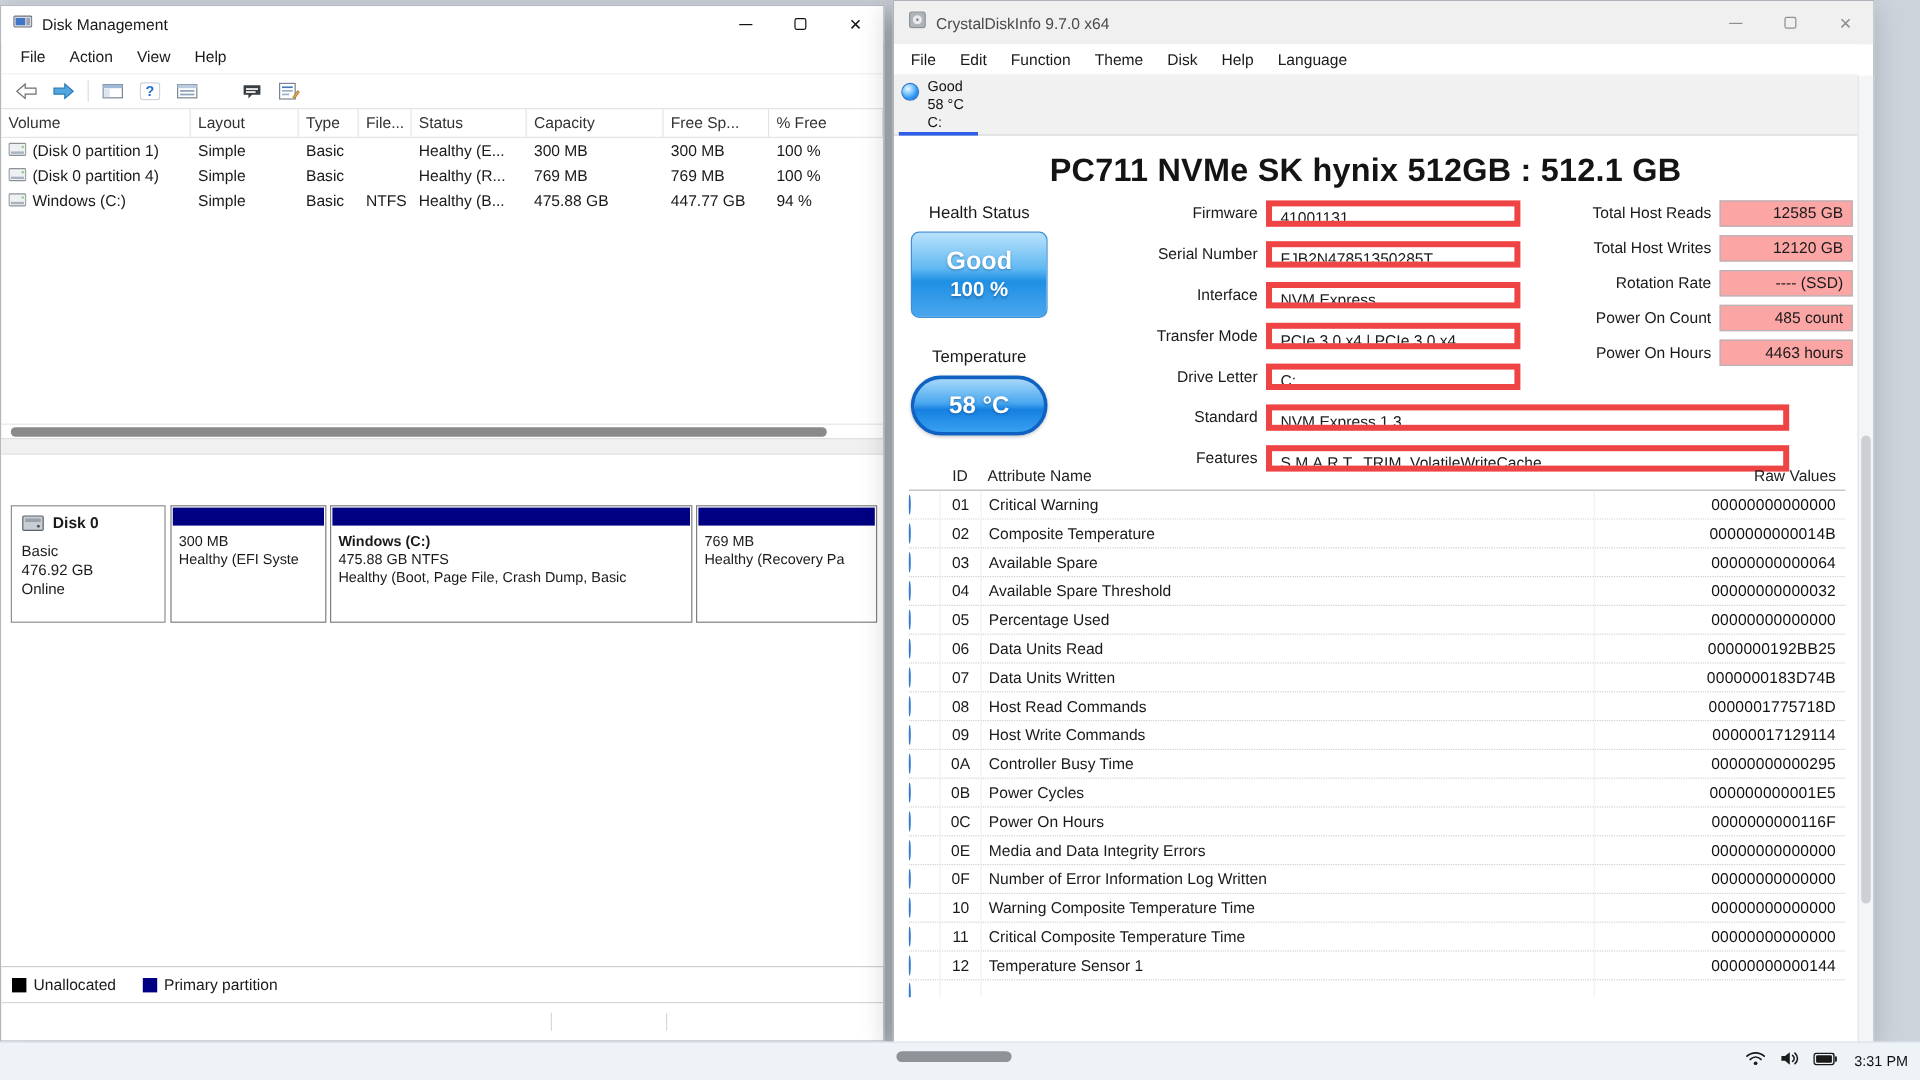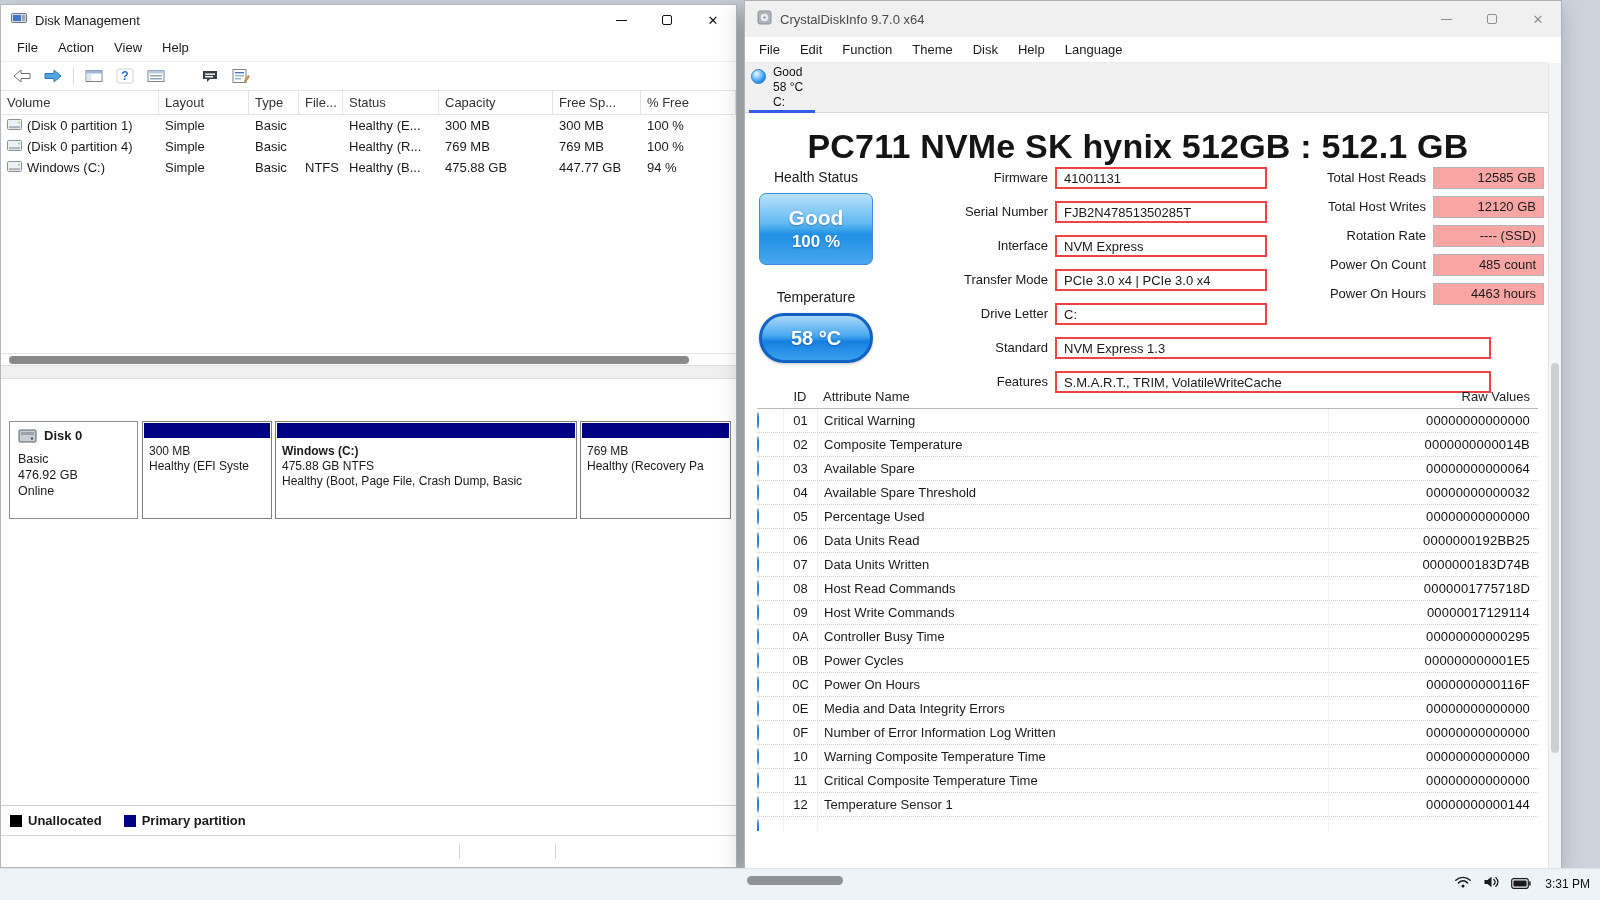--- a/index.html
+++ b/index.html
@@ -37,55 +37,55 @@
   .dm-graph { position:absolute; top:374px; left:0; right:0; height:426px; background:#fff; }
   .disk0-box { position:absolute; left:8px; top:42px; width:129px; height:98px; border:1px solid #8f8f8f; padding:6px 8px; background:#fff; }
   .d0-title { display:flex; align-items:flex-start; gap:6px; font-weight:bold; font-size:13px; margin-bottom:4px; }
   .d0-line { font-size:12.5px; line-height:16px; }
   .parts { position:absolute; left:141px; top:42px; right:5px; height:98px; display:flex; gap:3px; }
   .part { border:1px solid #7f7f7f; background:#fff; display:flex; flex-direction:column; }
   .part.p1 { width:130px; } .part.p2 { width:302px; } .part.p3 { flex:1; }
   .part-bar { height:15px; margin:1px; }
   .part-text { padding:5px 6px 0 6px; font-size:12px; line-height:15px; white-space:nowrap; overflow:hidden; }
   .part-title { font-weight:bold; }
-  .dm-legend { position:absolute; top:800px; left:0; right:0; height:30px; border-top:1px solid #cfcfcf; display:flex; align-items:center; padding-left:9px; gap:22px;font-weight:bold; }
+  .dm-legend { position:absolute; top:800px; left:0; right:0; height:30px; border-top:1px solid #cfcfcf; display:flex; align-items:center; padding-left:9px; gap:22px; }
   .lg { display:flex; align-items:center; gap:6px; font-size:13px; }
   .sw { width:12px; height:12px; display:inline-block; }
   .dm-status { position:absolute; top:830px; left:0; right:0; bottom:0; border-top:1px solid #d6d6d6; }
   .tick { position:absolute; top:8px; bottom:8px; width:1px; background:#d8d8d8; }
 
   
   #cdi-win { left:744px; top:0; width:818px; height:870px; border:1px solid #aeb3b9; box-shadow:-3px 6px 22px rgba(0,0,0,.22); }
   .cdi-titlebar { position:absolute; top:0; left:0; right:0; height:36px; background:#f0f0f0; display:flex; align-items:center; padding-left:12px; }
   .cdi-title { font-size:13px; color:#4a4a4a; margin-left:8px; }
   #cdi-win .wc { height:36px; color:#8f8f8f; }
   .cdi-menubar { position:absolute; top:36px; left:0; right:13px; height:26px; background:#fff; border-bottom:1px solid #ececec; display:flex; align-items:center; padding-left:4px; }
   .cdi-band { position:absolute; top:62px; left:0; right:13px; height:50px; background:#f1f1f1; border-bottom:1px solid #d9d9d9; }
   .drive-tab { position:absolute; left:4px; top:2px; width:66px; height:46px; }
   .drive-tab .orb-lg { position:absolute; left:2px; top:4px; }
   .dt-lines { margin-left:24px; font-size:12px; line-height:15px; color:#111; }
   .dt-underline { position:absolute; left:0; bottom:-2px; width:66px; height:3px; }
 
-  .cdi-model { position:absolute; top:126px; left:0; right:30px; text-align:center; font-size:34px; font-weight:600; color:#141414; letter-spacing:.2px; }
+  .cdi-model { position:absolute; top:126px; left:0; right:30px; text-align:center; font-size:27px; font-weight:600; color:#141414; letter-spacing:.2px; }
 
   .col-label { position:absolute; left:12px; width:118px; text-align:center; font-size:14px; }
   #health-label { top:168px; } #temp-label { top:288px; }
   .health-btn { position:absolute; left:14px; top:192px; width:114px; height:72px; border-radius:7px; border:1px solid #3f90d8;
     background:linear-gradient(180deg,#b9e2fb 0%,#62b9f2 42%,#1f90e4 58%,#4aa6ee 100%);
     color:#fff; display:flex; flex-direction:column; align-items:center; justify-content:center; text-shadow:0 1px 2px rgba(0,60,120,.45); }
   .health-status { font-size:21px; font-weight:bold; line-height:26px; }
   .health-pct { font-size:17px; font-weight:bold; line-height:22px; }
   .temp-pill { position:absolute; left:14px; top:312px; width:114px; height:50px; border-radius:25px; border:3px solid #0f62c2;
     background:linear-gradient(180deg,#a6d8f9 0%,#4aa8f0 45%,#1580e0 58%,#39a0f0 100%);
     color:#fff; display:flex; align-items:center; justify-content:center; font-size:20px; font-weight:bold; text-shadow:0 1px 2px rgba(0,60,120,.5); box-shadow:0 1px 3px rgba(0,0,0,.25); }
 
   .info-wrap { position:absolute; left:190px; top:166px; display:flex; flex-direction:column; gap:12px; }
   .info-row { display:flex; height:22px; }
   .info-label { width:120px; text-align:right; padding-right:7px; font-size:13px; line-height:22px; white-space:nowrap; }
-  .info-box { width:212px; border:2px solid #ef4444; background:#fff; font-size:13px; line-height:20px; padding:0 7px; white-space:nowrap; overflow:hidden; }
+  .info-box { width:212px; border:5px solid #ef4444; background:#fff; font-size:13px; line-height:20px; padding:0 7px; white-space:nowrap; overflow:hidden; }
   .info-row:nth-child(n+6) .info-box { width:436px; }
   .stats-wrap { position:absolute; left:556px; top:166px; display:flex; flex-direction:column; gap:7px; }
   .stats-row { display:flex; height:22px; }
   .stats-label { width:132px; text-align:right; padding-right:7px; font-size:13px; line-height:22px; white-space:nowrap; }
   .stats-box { width:111px; border:1px solid #b2b4b8; background:#fca5a5; font-size:13px; line-height:20px; padding:0 7px; text-align:right; white-space:nowrap; }
 
   .smart { position:absolute; left:12px; top:384px; width:781px; height:470px; overflow:hidden; }
   .smart-grid { display:grid; grid-template-columns:26px 34px 1fr 210px; align-items:center; }
   .smart-head { height:24px; border-bottom:1px solid #b9b9b9; font-size:13px; color:#222; }
   .smart-head .h-id { text-align:center; }

